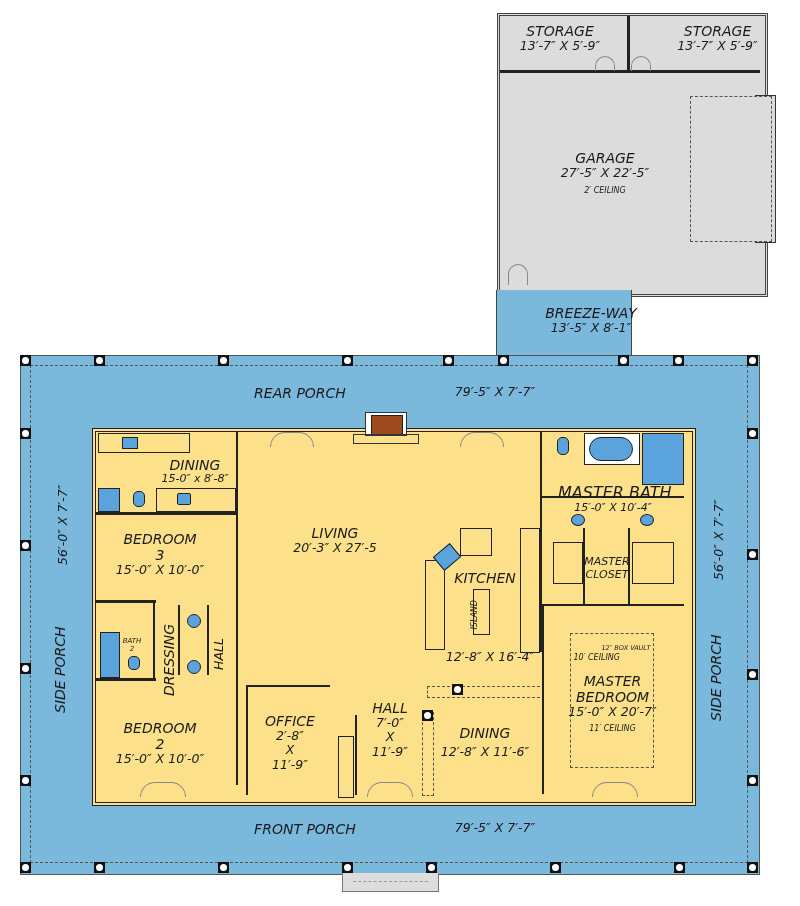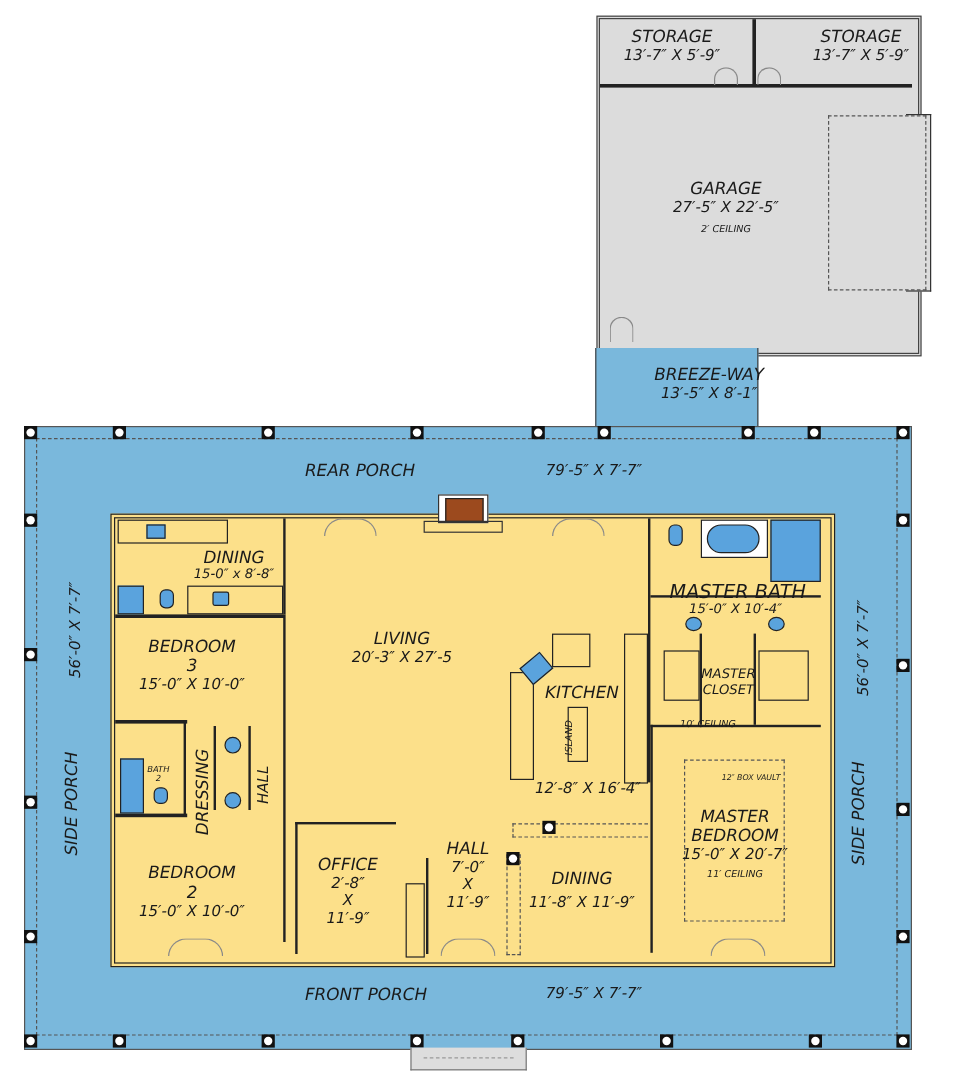--- a/index.html
+++ b/index.html
@@ -224,31 +224,31 @@
   <span class="d">11′-9″</span>
 </div>
 <div class="lbl" style="left:360px;top:700px;width:60px;">
   <span class="t">HALL</span>
   <span class="d">7′-0″</span>
   <span class="d">X</span>
   <span class="d">11′-9″</span>
 </div>
 <div class="lbl" style="left:435px;top:725px;width:100px;">
   <span class="t">DINING</span>
-  <span class="d" style="margin-top:4px;">11′-8″ X 11′-9″</span>
+  <span class="d" style="margin-top:4px;">12′-8″ X 11′-6″</span>
 </div>
 <div class="lbl" style="left:558px;top:484px;width:110px;">
   <span class="t" style="font-size:16px;">MASTER BATH</span>
   <span class="d" style="font-size:11px;">15′-0″ X 10′-4″</span>
 </div>
 <div class="lbl" style="left:582px;top:556px;width:50px;">
   <span class="d" style="font-size:11px;">MASTER</span>
   <span class="d" style="font-size:11px;">CLOSET</span>
 </div>
-<div class="lbl" style="left:560px;top:592px;width:60px;">
+<div class="lbl" style="left:560px;top:646px;width:60px;text-align:right;">
   <span style="font-size:8px;">10′ CEILING</span>
 </div>
 <div class="lbl" style="left:596px;top:636px;width:60px;">
   <span style="font-size:6.5px;">12″ BOX VAULT</span>
 </div>
 <div class="lbl" style="left:560px;top:673px;width:105px;">
   <span class="t">MASTER</span>
   <span class="t">BEDROOM</span>
   <span class="d">15′-0″ X 20′-7″</span>
   <span class="s" style="margin-top:4px;">11′ CEILING</span>

